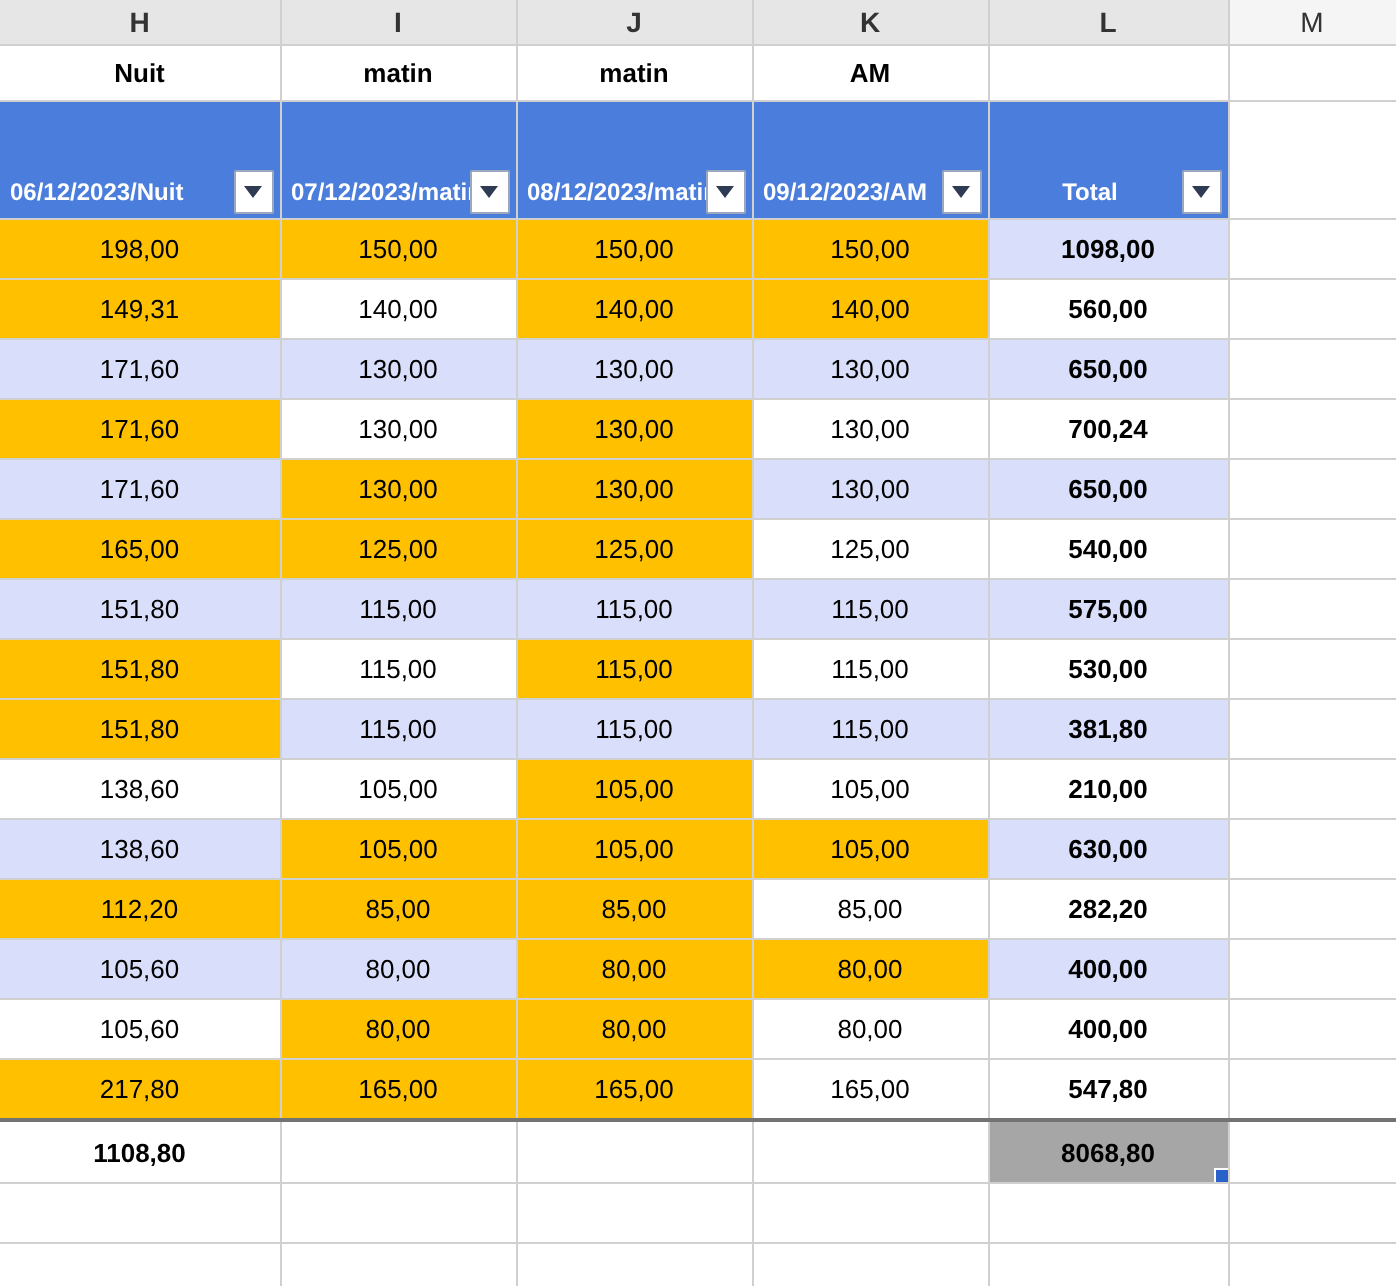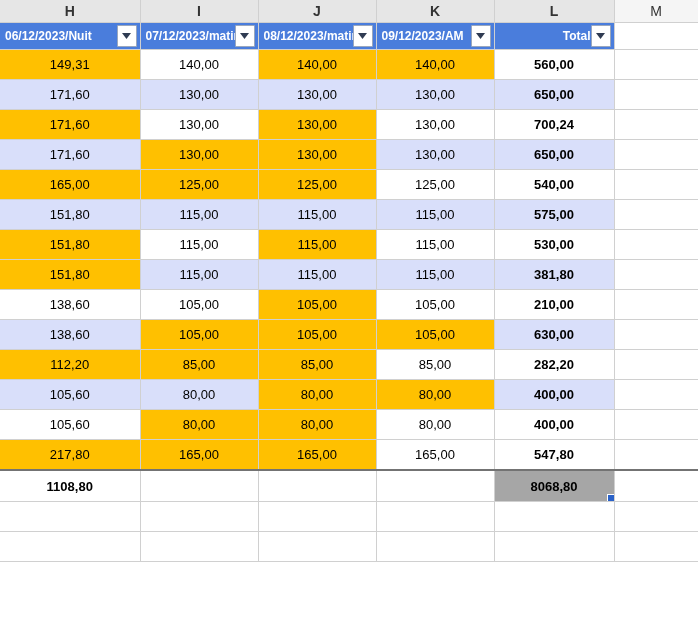--- a/index.html
+++ b/index.html
@@ -66,30 +66,31 @@
     border-right: 1px solid #ffffff;
     border-bottom: 1px solid #c8c8c8;
   }
   .filter-inner {
     display: flex;
     align-items: center;
     justify-content: space-between;
     height: 26px;
     padding-left: 5px;
     box-sizing: border-box;
+    margin-top: 32px;
   }
   .filter-label {
     overflow: hidden;
     text-overflow: clip;
     white-space: nowrap;
     flex: 1 1 auto;
     text-align: left;
   }
   .filter-label.center {
-    text-align: right;
+    text-align: center;
   }
   .filter-btn {
     flex: 0 0 auto;
     width: 18px;
     height: 20px;
     margin-right: 3px;
     background: #ffffff;
     border: 1px solid #9aa7bd;
     border-radius: 1px;
     display: flex;
@@ -153,20 +154,28 @@
       <tr>
         <th class="colhead sel">H</th>
         <th class="colhead sel">I</th>
         <th class="colhead sel">J</th>
         <th class="colhead sel">K</th>
         <th class="colhead sel">L</th>
         <th class="colhead">M</th>
       </tr>
     </thead>
     <tbody>
+      <tr class="titlerow">
+        <td>Nuit</td>
+        <td>matin</td>
+        <td>matin</td>
+        <td>AM</td>
+        <td></td>
+        <td class="right-pad"></td>
+      </tr>
 
       <tr class="filterrow">
         <td>
           <div class="filter-inner">
             <span class="filter-label">06/12/2023/Nuit</span>
             <span class="filter-btn">
               <svg width="9" height="6" viewBox="0 0 9 6">
                   <path d="M0 0 L9 0 L4.5 6 Z" fill="#2f3b52"></path>
                 </svg>
             </span>
@@ -208,20 +217,28 @@
             <span class="filter-btn">
               <svg width="9" height="6" viewBox="0 0 9 6">
                   <path d="M0 0 L9 0 L4.5 6 Z" fill="#2f3b52"></path>
                 </svg>
             </span>
           </div>
         </td>
         <td class="right-pad" style="background:#ffffff;border-right:1px solid #d0d0d0;"></td>
       </tr>
 
+      <tr class="datarow">
+          <td class="c-yellow">198,00</td>
+          <td class="c-yellow">150,00</td>
+          <td class="c-yellow">150,00</td>
+          <td class="c-yellow">150,00</td>
+          <td class="c-lav total-cell">1098,00</td>
+          <td class="right-pad"></td>
+        </tr>
         <tr class="datarow">
           <td class="c-yellow">149,31</td>
           <td class="c-white">140,00</td>
           <td class="c-yellow">140,00</td>
           <td class="c-yellow">140,00</td>
           <td class="c-white total-cell">560,00</td>
           <td class="right-pad"></td>
         </tr>
         <tr class="datarow">
           <td class="c-lav">171,60</td>

